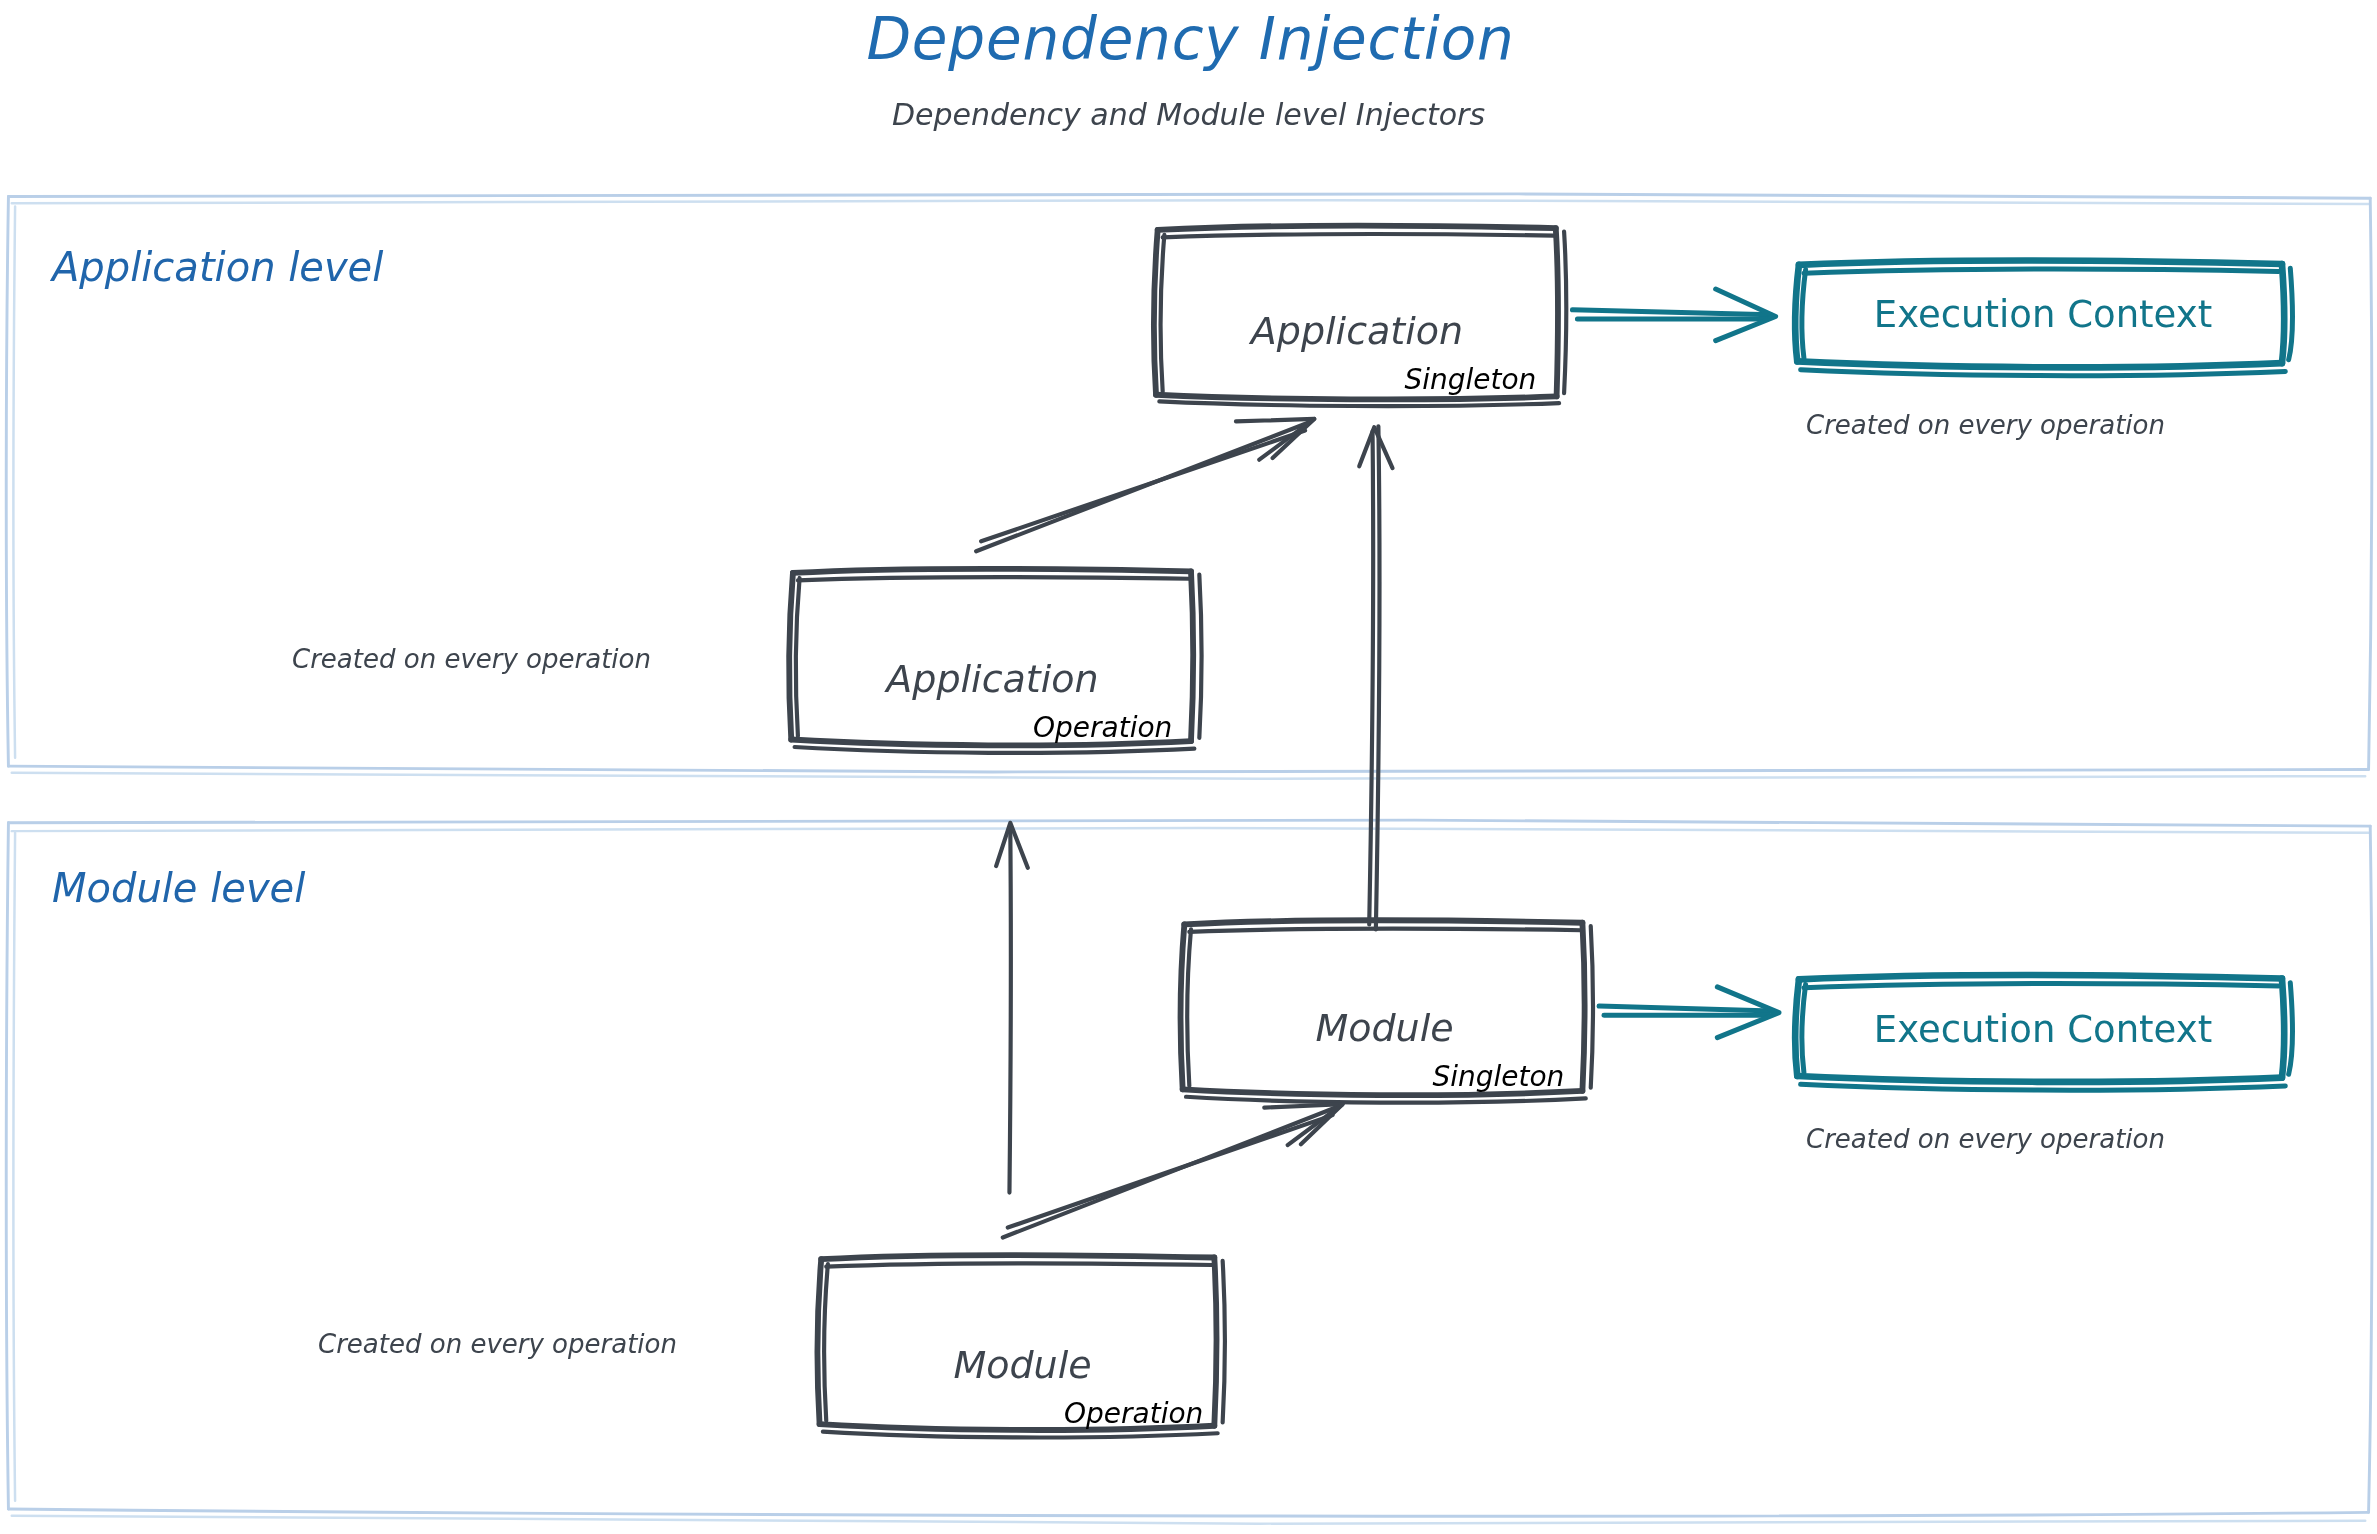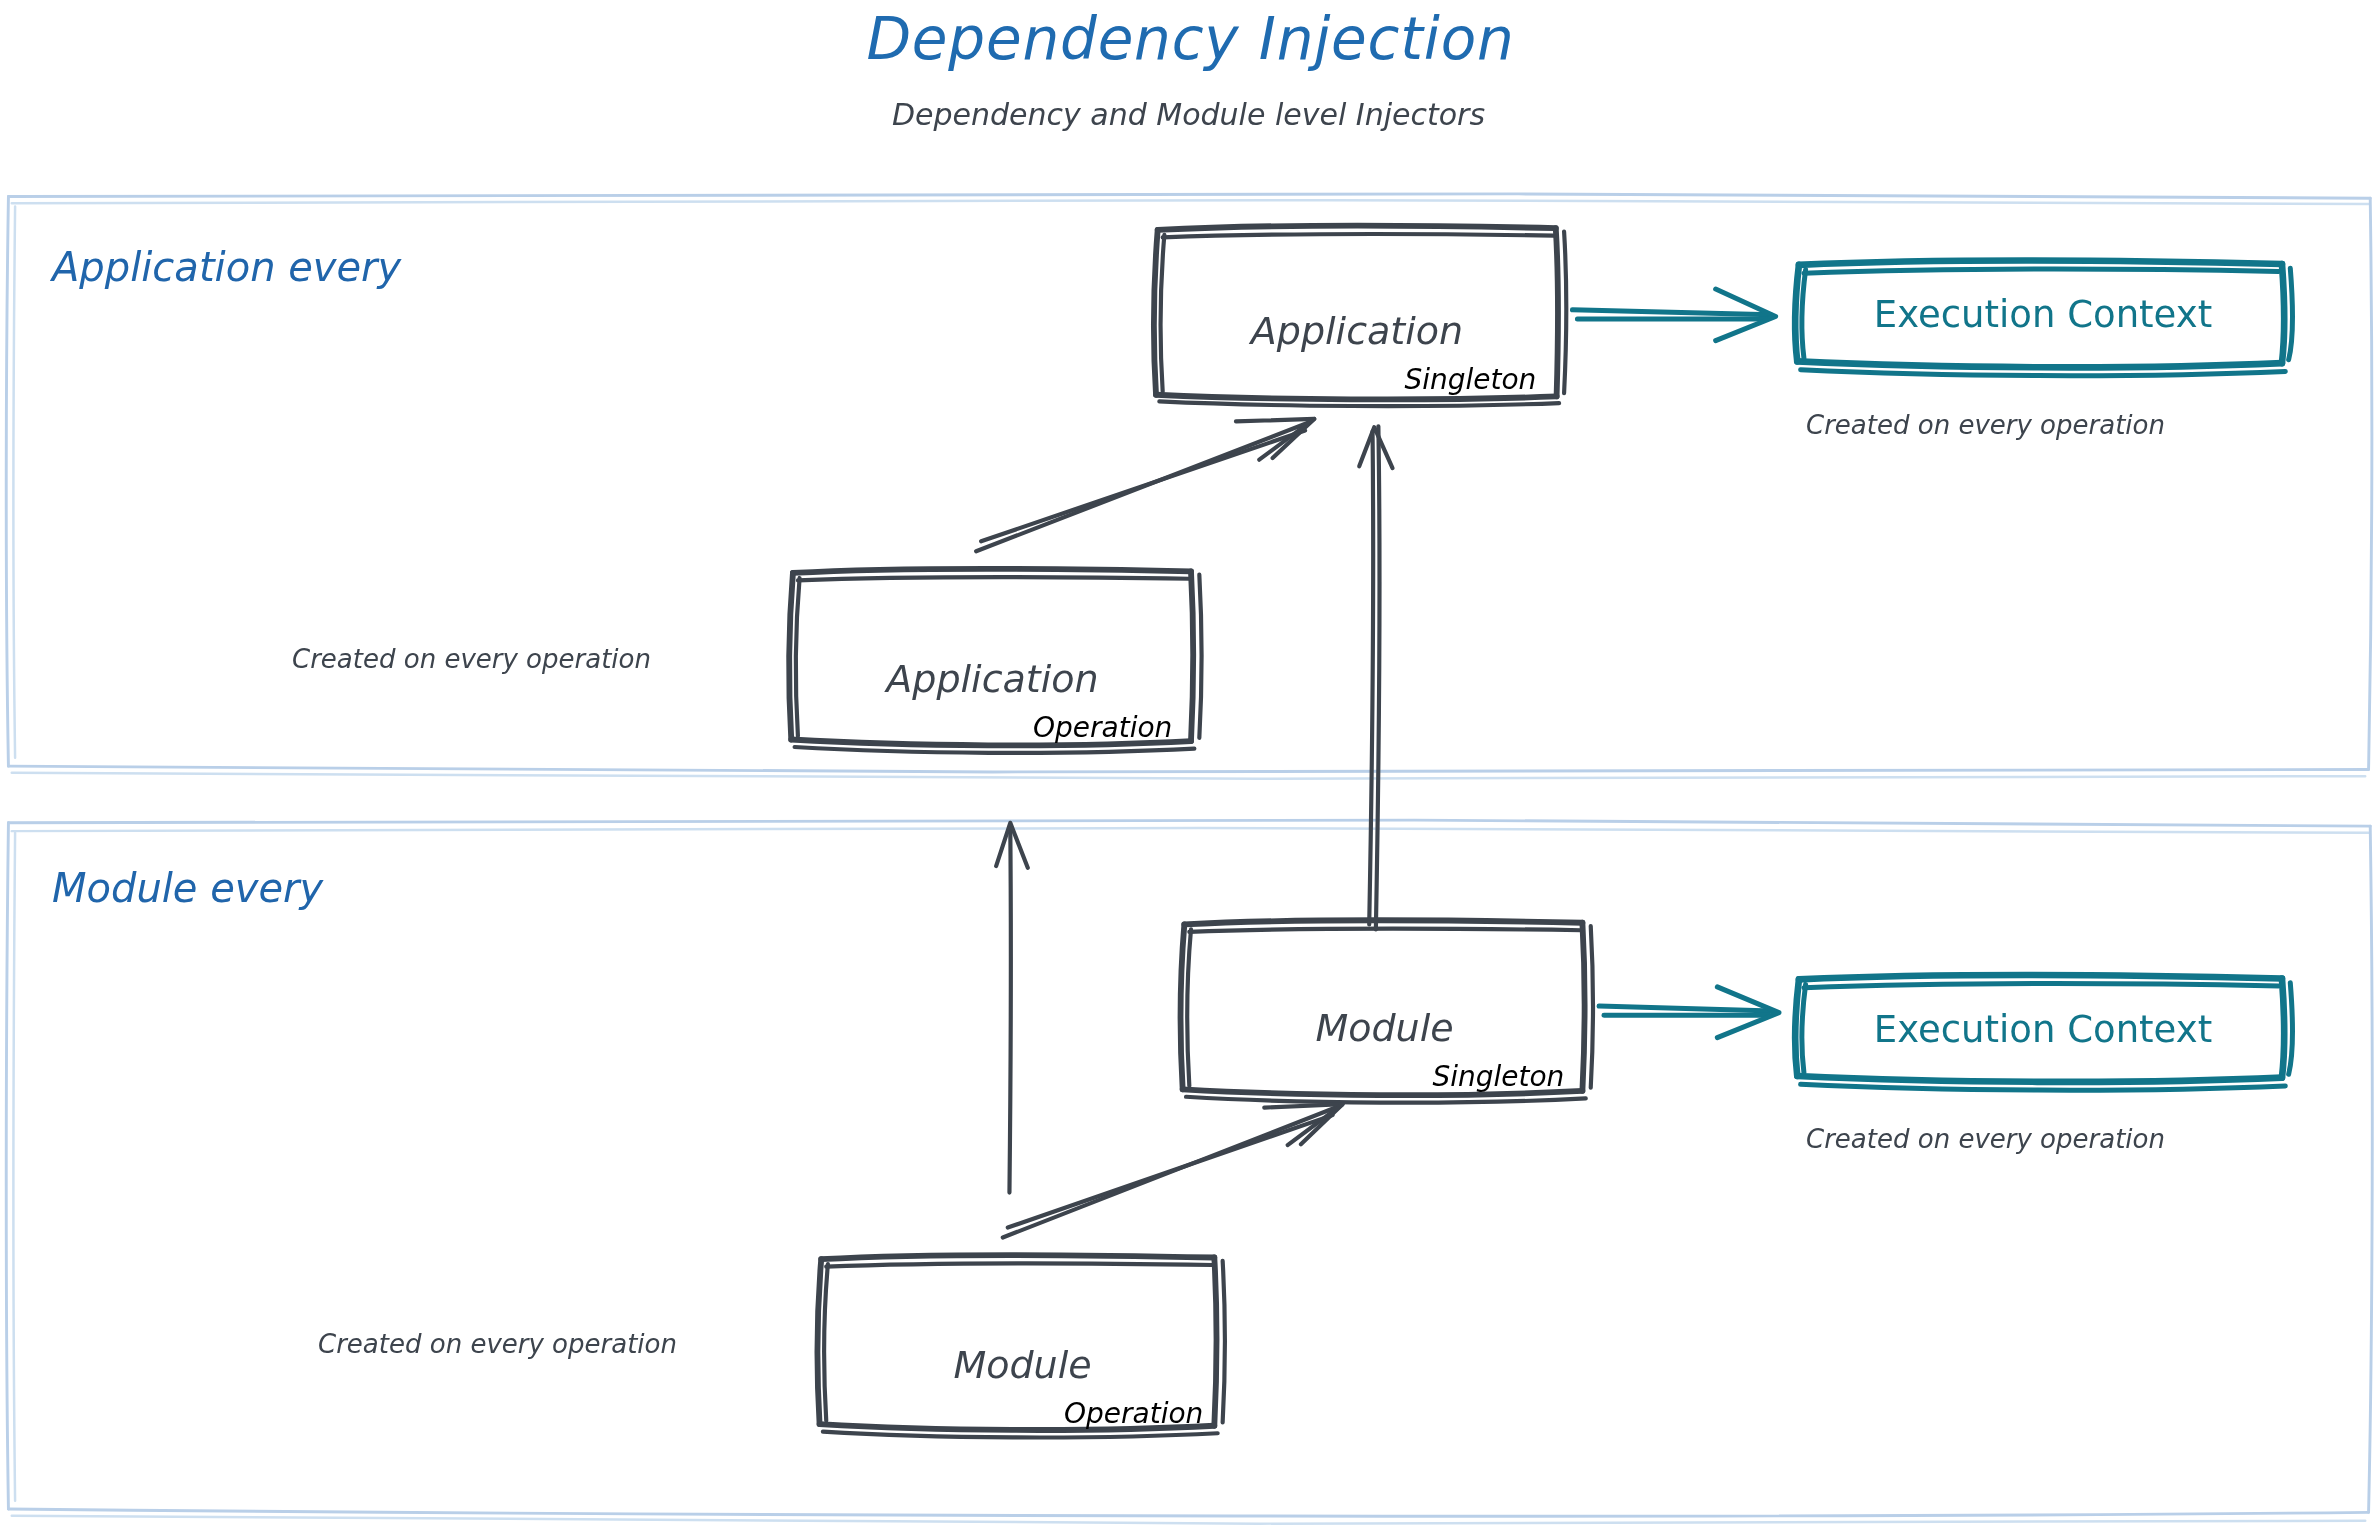--- a/index.html
+++ b/index.html
@@ -236,23 +236,23 @@
   <g>
     <path class="hand-gray2" d="M1212 1432 C 1214 1250, 1214 1100, 1213 992"></path>
     <path class="hand-gray2" d="M1196 1040 L 1213 988 L 1234 1042"></path>
   </g>
 
 </svg>
 
 <div class="txt title">Dependency Injection</div>
 <div class="txt subtitle">Dependency and Module level Injectors</div>
 
-<div class="txt level-label" style="left:52px; top:247px;">Application every</div>
-
-<div class="txt level-label" style="left:52px; top:868px;">Module every</div>
+<div class="txt level-label" style="left:52px; top:247px;">Application level</div>
+
+<div class="txt level-label" style="left:52px; top:868px;">Module level</div>
 
 <div class="node" style="left:1156px; top:228px; width:402px; height:168px;">
   <div class="inner">
     <div class="box-title">Application</div>
     <div class="box-scope">Singleton</div>
   </div>
 </div>
 
 <div class="node" style="left:791px; top:571px; width:403px; height:173px;">
   <div class="inner">

